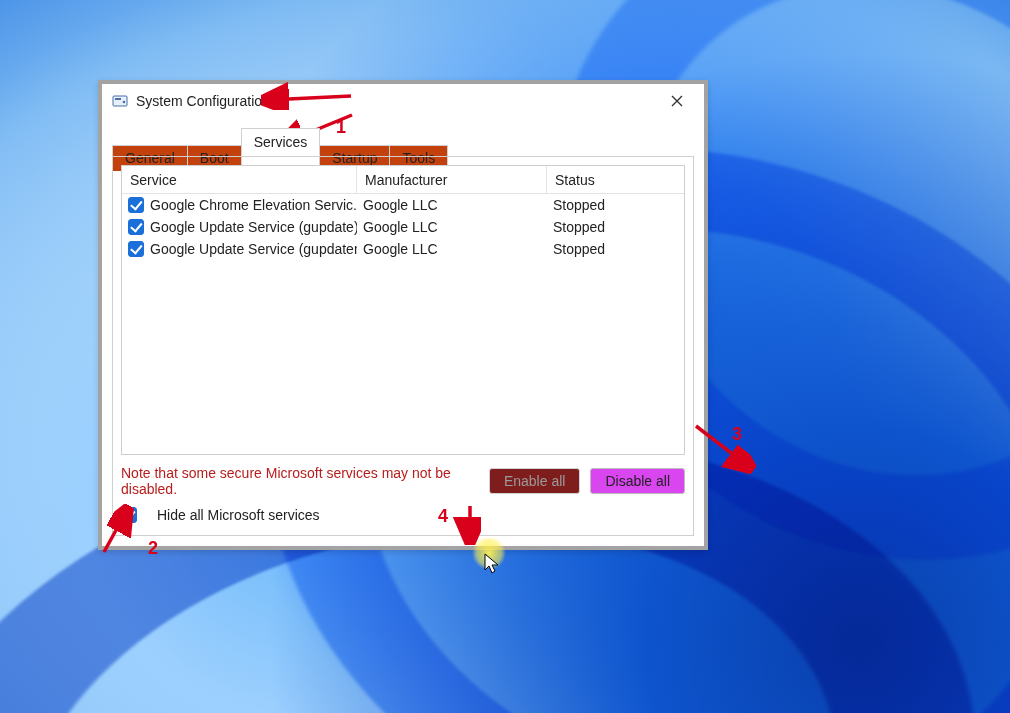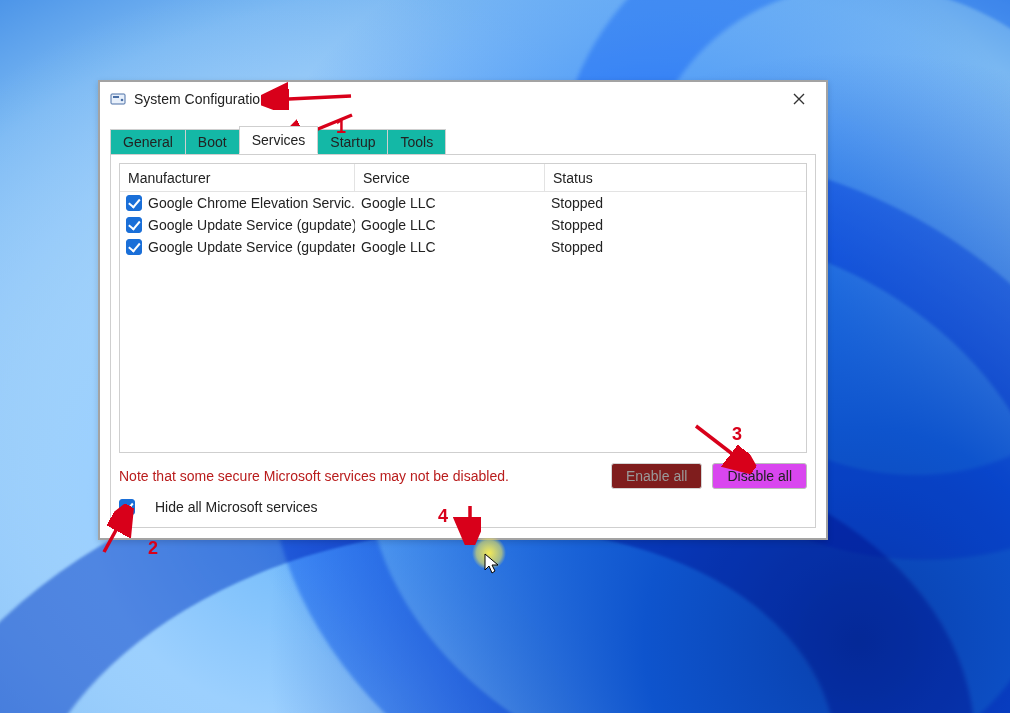--- a/index.html
+++ b/index.html
@@ -32,23 +32,23 @@
               border-color: rgba(60,140,240,0.55); transform: rotate(18deg) scaleY(.78); }
   .bloom.b2 { width: 1100px; height: 1100px; left: -120px; top: 250px; border-width: 140px;
               border-color: rgba(30,90,200,0.55); transform: rotate(-10deg) scaleY(.65); }
   .bloom.b3 { width: 700px; height: 700px; left: 540px; top: -120px; border-width: 90px;
               border-color: rgba(90,170,250,0.55); transform: rotate(40deg) scaleY(.9); }
 
   
   .dialog {
     position: absolute;
     left: 98px; top: 80px;
-    width: 730px;
+    width: 610px;
     background: #fff;
-    border: 2px solid #a3a3a3;
+    border: 4px solid #a3a3a3;
     box-shadow: 0 2px 6px rgba(0,0,0,0.15);
   }
   .titlebar {
     height: 34px;
     display: flex; align-items: center;
     padding: 0 10px;
     gap: 8px;
   }
   .titlebar .app-icon {
     width: 16px; height: 16px;
@@ -63,26 +63,26 @@
 
   
   .tabstrip {
     display: flex; align-items: flex-end;
     padding: 10px 10px 0 10px;
     gap: 0;
   }
   .tab {
     padding: 4px 12px 5px 12px;
     font-size: 14px;
-    background: #14b8a6;
+    background: #c2410c;
     border: 1px solid #cfcfcf;
     border-bottom: none;
     margin-right: -1px;
     position: relative;
-    top: 1px;
+    top: 15px;
     cursor: default;
   }
   .tab.active {
     background: #fff;
     border-bottom: 1px solid #fff;
     z-index: 2;
     top: 0;
     padding-top: 5px;
   }
   .tabbody {
@@ -219,22 +219,22 @@
     <div class="tab">Boot</div>
     <div class="tab active">Services</div>
     <div class="tab">Startup</div>
     <div class="tab">Tools</div>
   </div>
 
   <div class="tabbody">
 
     <div class="listview">
       <div class="lv-head">
+        <div class="cell">Service</div>
         <div class="cell">Manufacturer</div>
-        <div class="cell">Service</div>
         <div class="cell">Status</div>
       </div>
       <div class="lv-body" id="lv-body">
           <div class="lv-row">
             <div class="cell svc">
               <span class="chk checked"></span>
               <span>Google Chrome Elevation Servic...</span>
             </div>
             <div class="cell">Google LLC</div>
             <div class="cell">Stopped</div>

